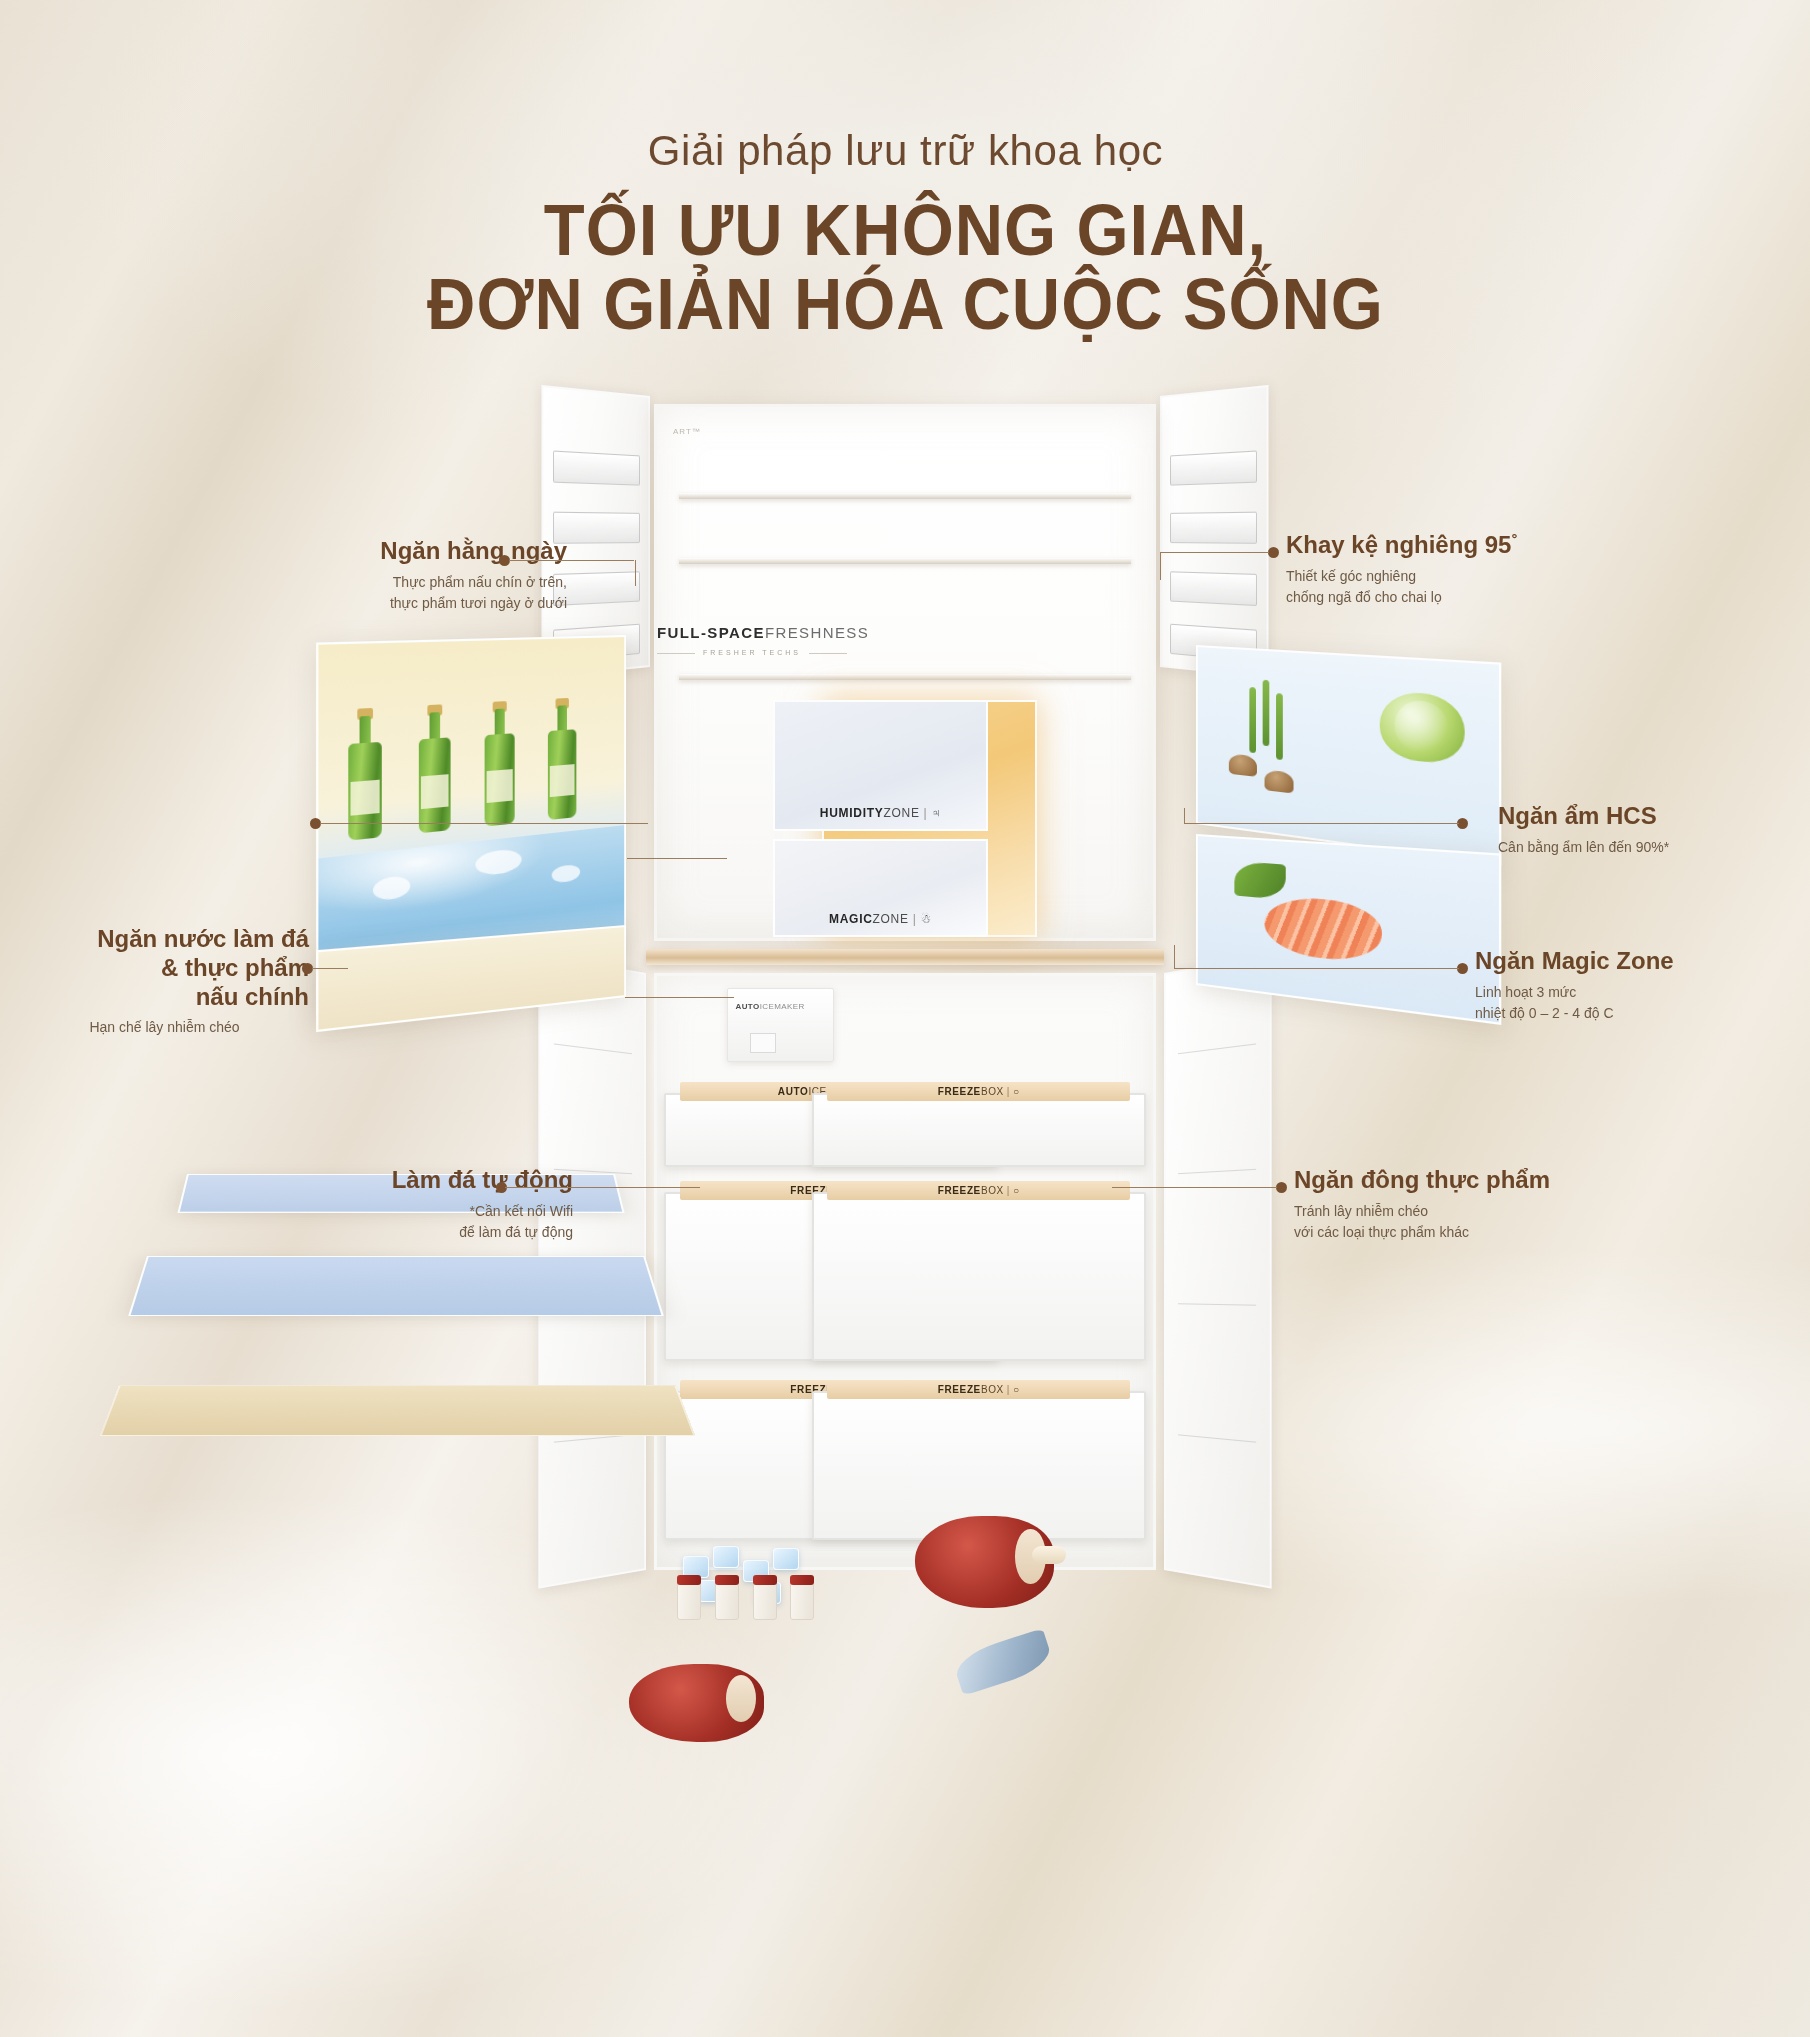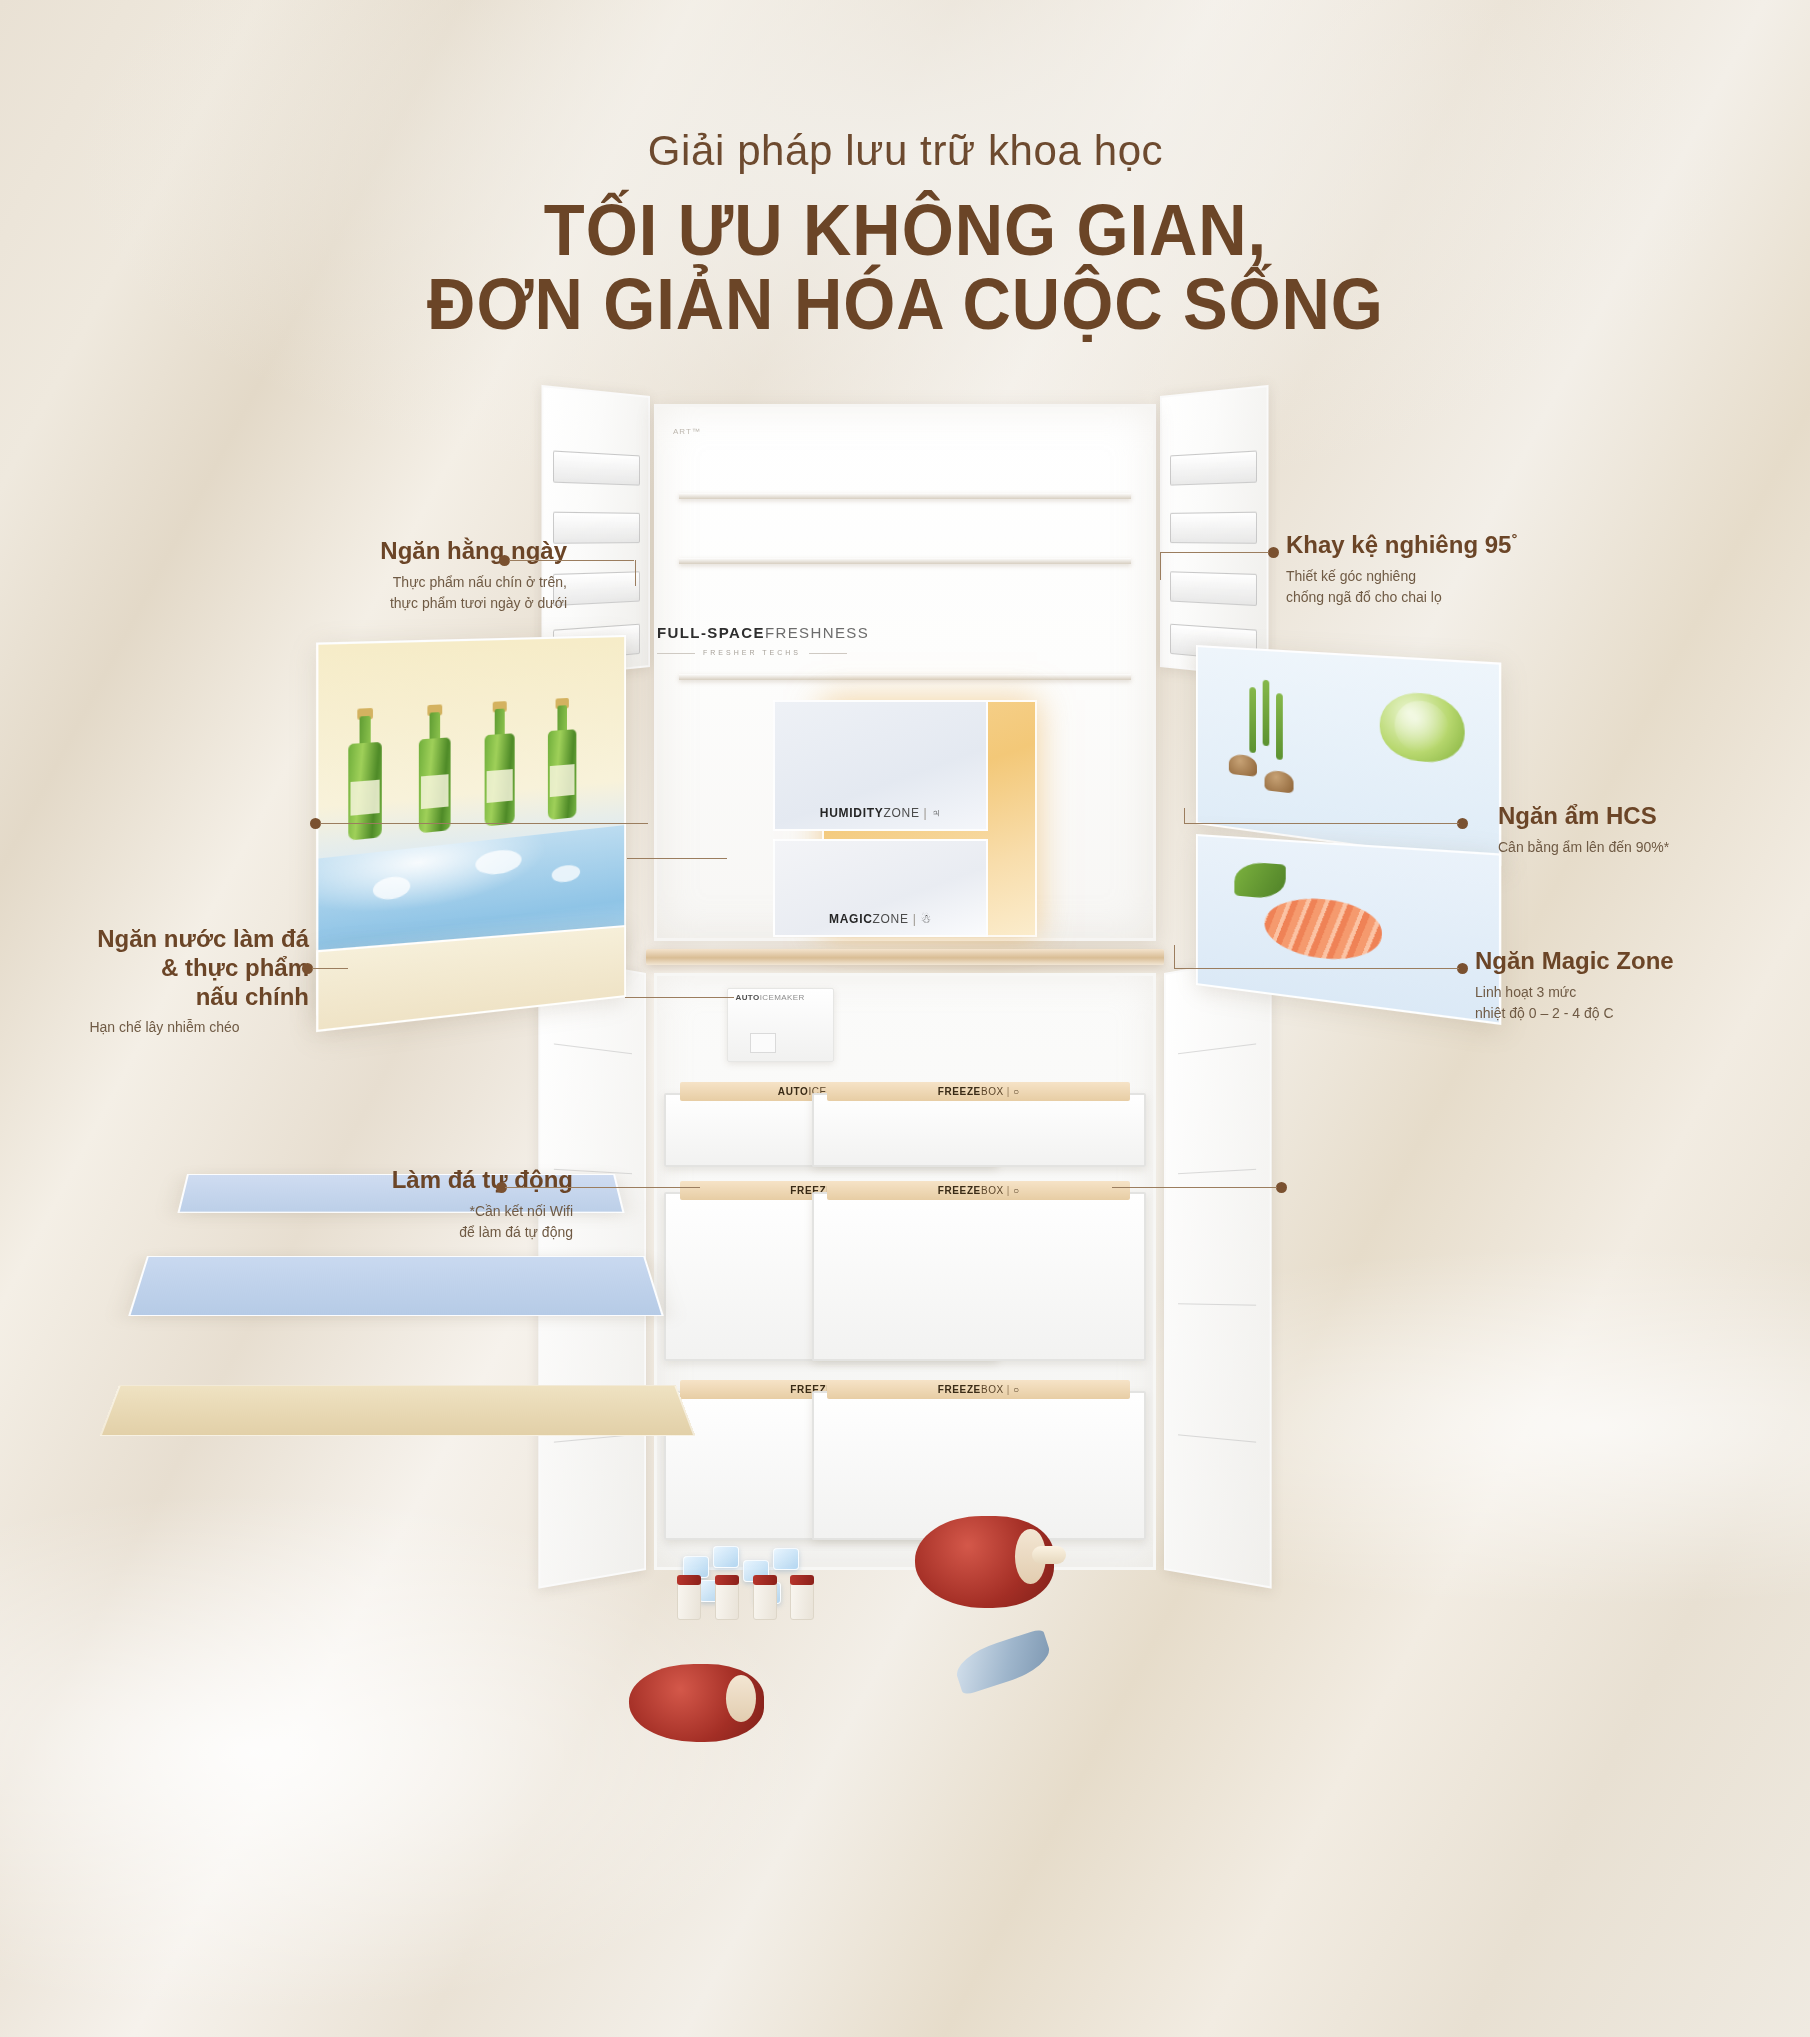--- a/index.html
+++ b/index.html
@@ -138,21 +138,21 @@
   }
   .dtab b { color: #3a2b16; font-weight: 700; }
   .dtab .sep { color: #9b8361; margin: 0 3px; }
 
   .icemaker {
     position: absolute; left: 27%; top: 592px; width: 107px; height: 74px;
     background: linear-gradient(180deg,#ffffff,#f1f1f0);
     border: 1px solid #e6e6e4; border-radius: 2px;
     box-shadow: 0 2px 7px rgba(130,115,95,.16);
   }
-  .icemaker .im-t { position:absolute; left:8px; top:4px; font-size:8px; letter-spacing:0.4px; color:#8c8c8c; }
+  .icemaker .im-t { position:absolute; left:8px; top:13px; font-size:8px; letter-spacing:0.4px; color:#8c8c8c; }
   .icemaker .im-t b { color:#4e4e4e; font-weight:700; }
   .icemaker .im-b { position:absolute; left:22px; bottom:8px; width:26px; height:20px; border:1px solid #dadada; background:#fbfbfb; }
 
   
   .plate { position: absolute; }
   .plate .panel {
     position: absolute; inset: 0; border: 2px solid rgba(255,255,255,.95);
     box-shadow: 0 4px 22px rgba(140,125,100,.2);
     overflow: hidden;
   }
@@ -522,17 +522,24 @@
   <div class="callout left" style="left:235px; top:1166px; width:338px">
     <div class="ttl">Làm đá tự động</div>
     <div class="sub">
       <div>*Cần kết nối Wifi</div>
       <div>để làm đá tự động</div>
     </div>
   </div>
   <span class="dot" style="left:496px; top:1182px"></span>
   <span class="lead" style="left:505px; top:1187px; width:195px"></span>
 
+  <div class="callout right" style="left:1294px; top:1166px; width:398px">
+    <div class="ttl">Ngăn đông thực phẩm</div>
+    <div class="sub">
+      <div>Tránh lây nhiễm chéo</div>
+      <div>với các loại thực phẩm khác</div>
+    </div>
+  </div>
   <span class="dot" style="left:1276px; top:1182px"></span>
   <span class="lead" style="left:1112px; top:1187px; width:165px"></span>
 
 </div>
 
 
 </body></html>

